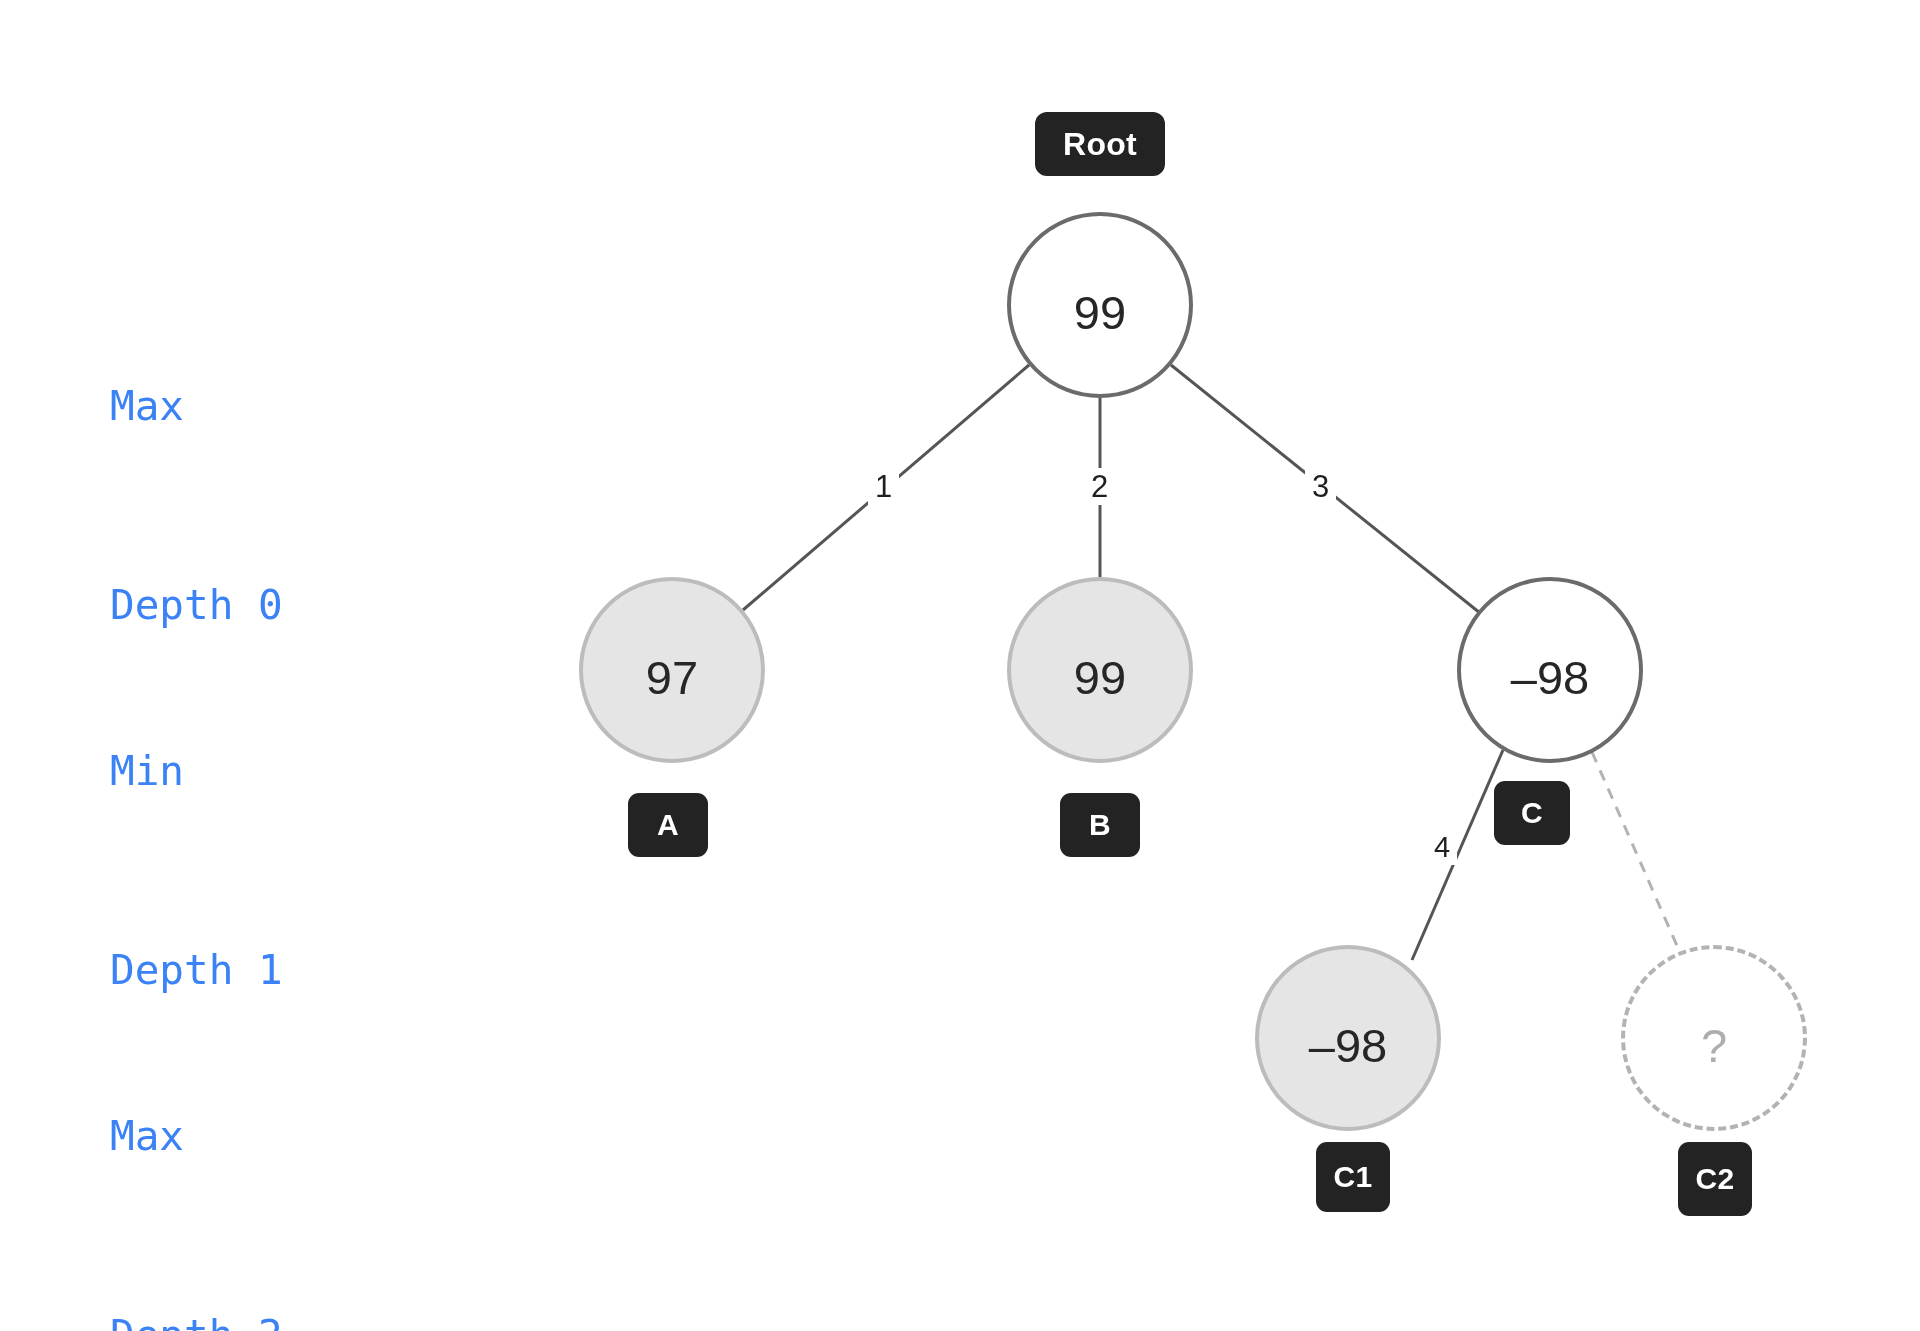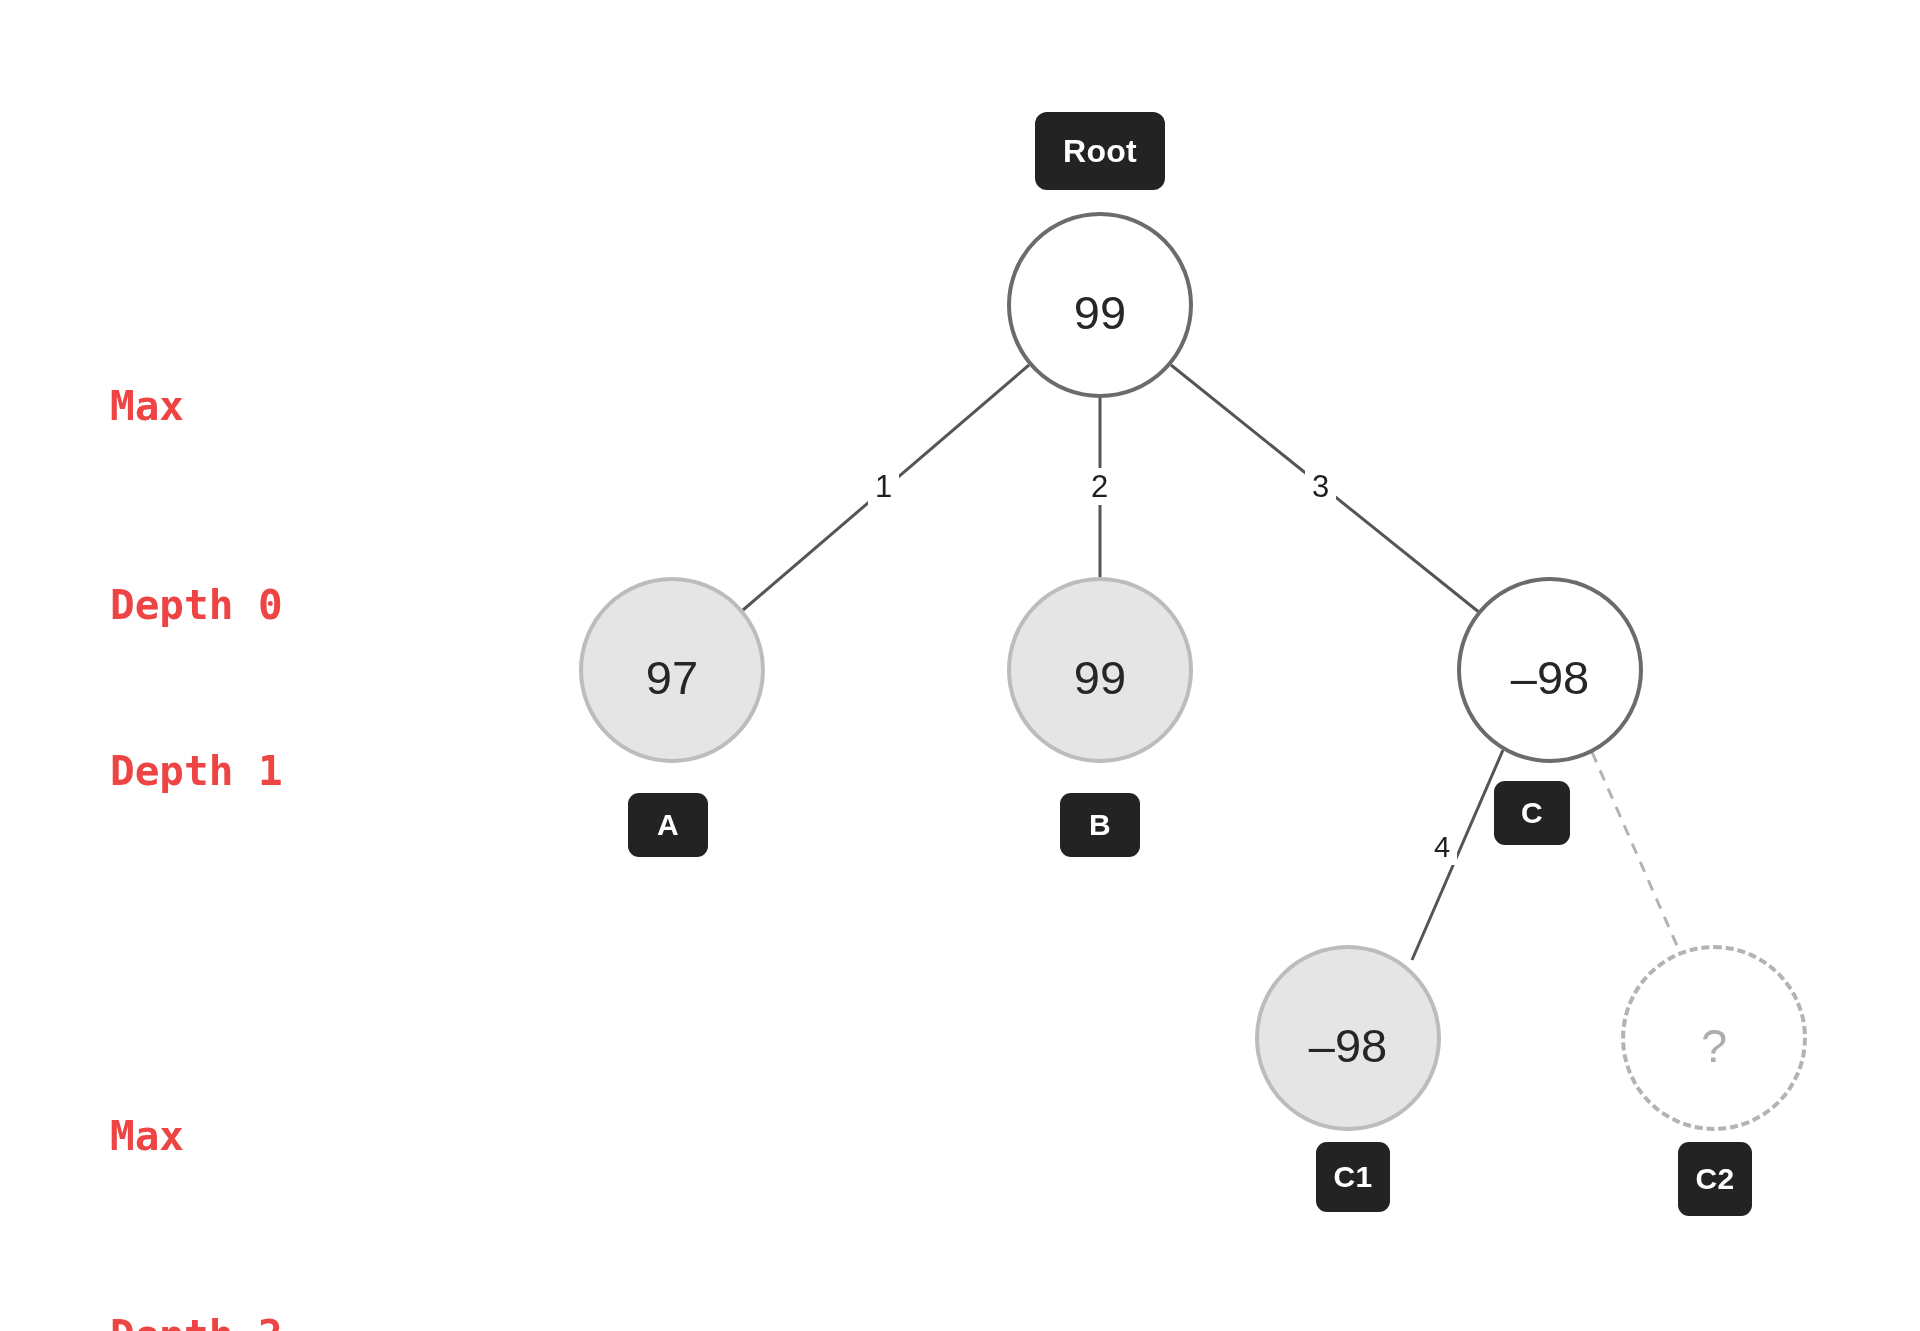--- a/index.html
+++ b/index.html
@@ -24,24 +24,24 @@
     position: absolute;
     left: 0; top: 0;
     width: 1920px;
     height: 1331px;
   }
 
   
   .depth-label {
     position: absolute;
     font-family: "DejaVu Sans Mono", "Liberation Mono", monospace;
-    font-weight: bold;
+    font-weight: normal;
     font-size: 41px;
     letter-spacing: 0px;
-    color: #ef4444;
+    color: #3b82f6;
     line-height: 1.62;
     white-space: pre;
   }
   .depth-label .l1 { display:block; }
   .depth-label .l2 { display:block; }
 
   
   .node {
     position: absolute;
     border-radius: 50%;
@@ -128,29 +128,30 @@
 
     <line x1="1592" y1="752" x2="1678" y2="948" stroke="#b3b3b3" stroke-width="3" stroke-dasharray="11 9"></line>
   </svg>
 
   <div class="depth-label" style="left:110px; top:240px;">
     <span class="l1">Max</span>
     <span class="l2">Depth 0</span>
   </div>
 
   <div class="depth-label" style="left:110px; top:605px;">
+    <span class="l1">Min</span>
     <span class="l2">Depth 1</span>
   </div>
 
   <div class="depth-label" style="left:110px; top:970px;">
     <span class="l1">Max</span>
     <span class="l2">Depth 2</span>
   </div>
 
-  <div class="badge badge-root" style="left:1035px; top:112px; width:130px; height:78px;">
+  <div class="badge badge-root" style="left:1035px; top:112px; width:130px; height:64px;">
     <span>Root</span>
   </div>
 
   <div class="badge" style="left:628px; top:793px; width:80px; height:64px;">
     <span>A</span>
   </div>
 
   <div class="badge" style="left:1060px; top:793px; width:80px; height:64px;">
     <span>B</span>
   </div>

